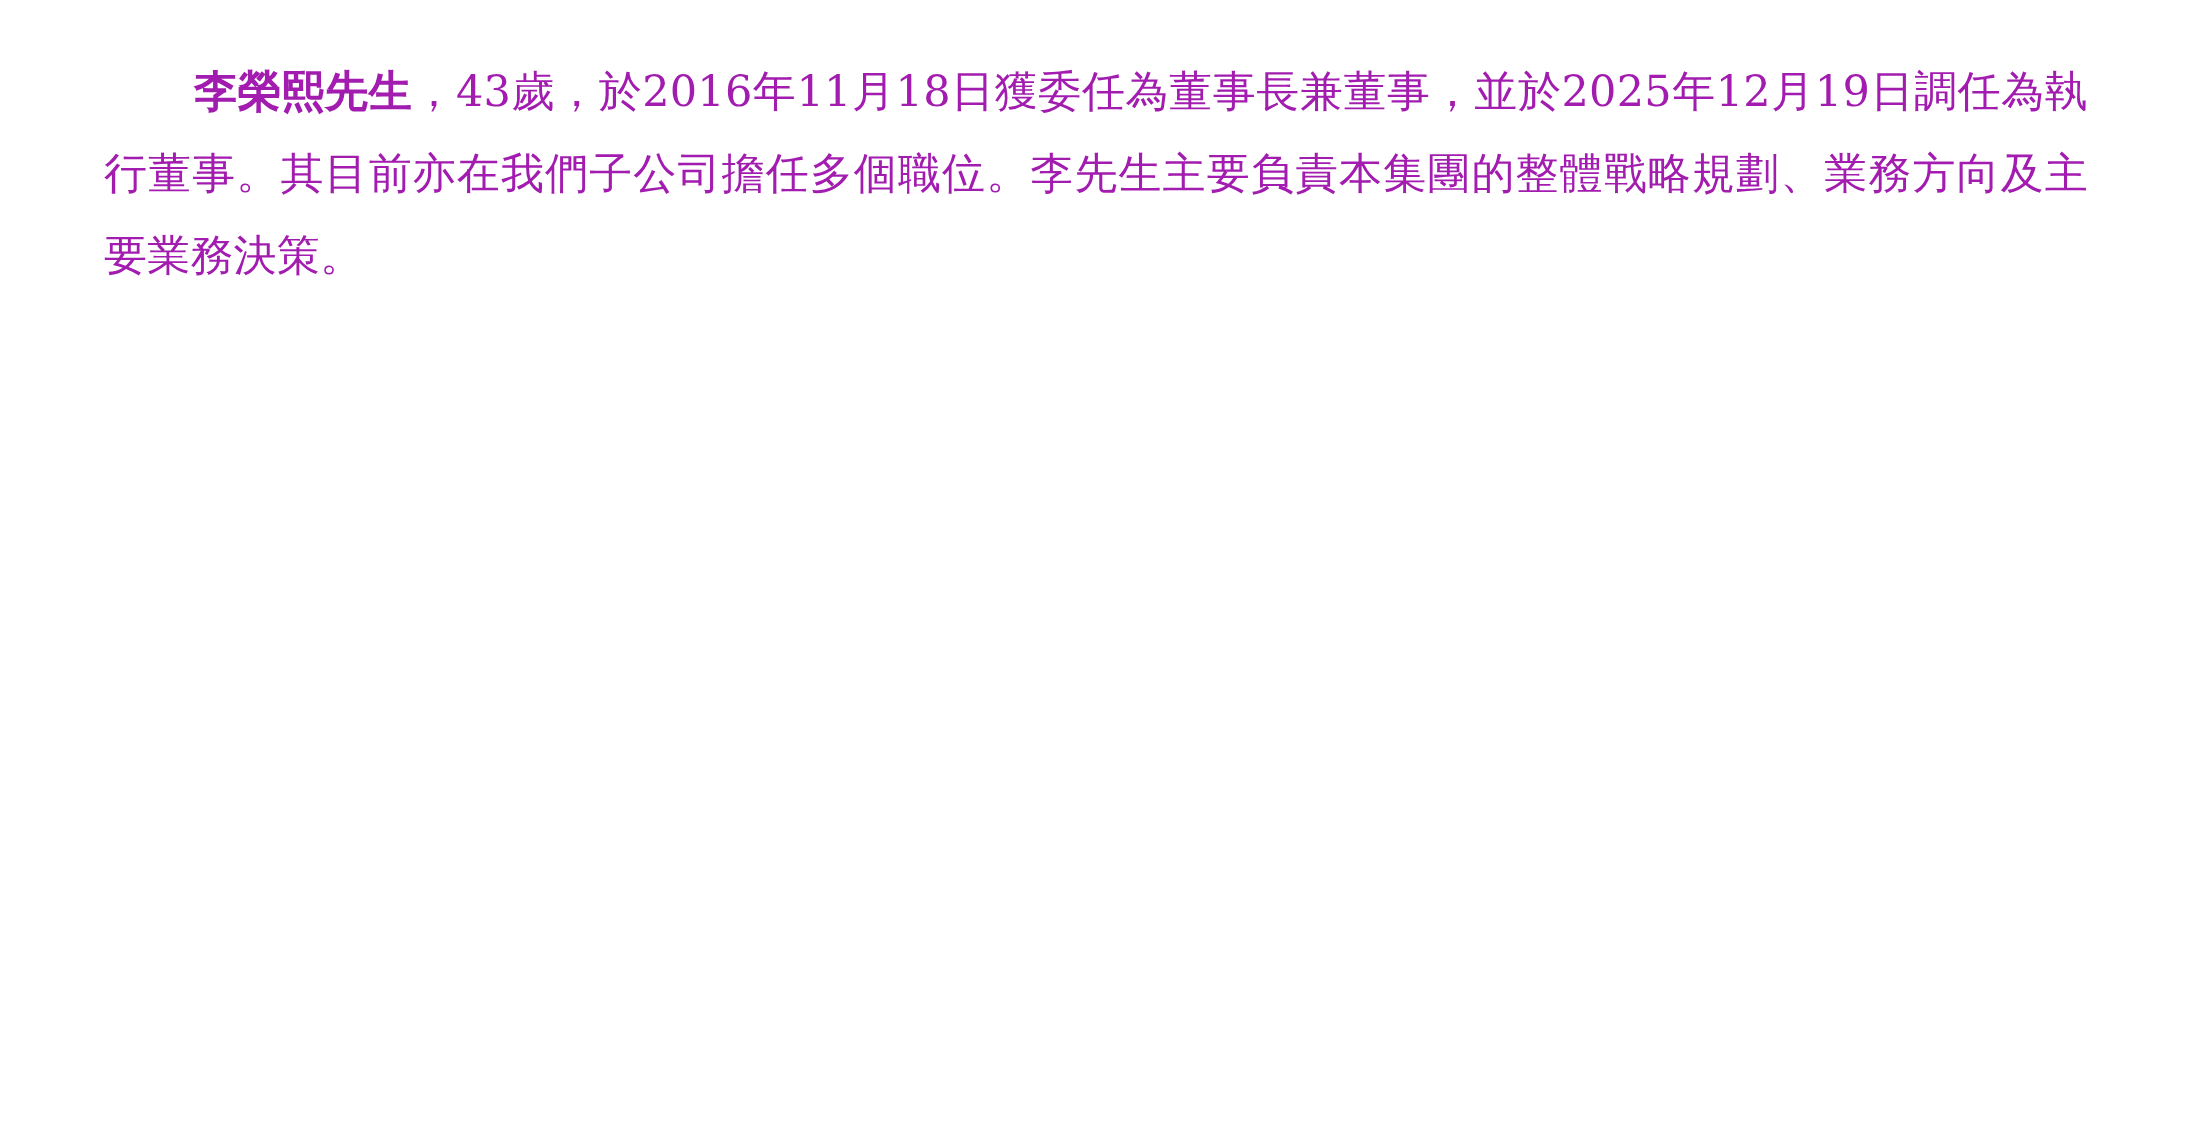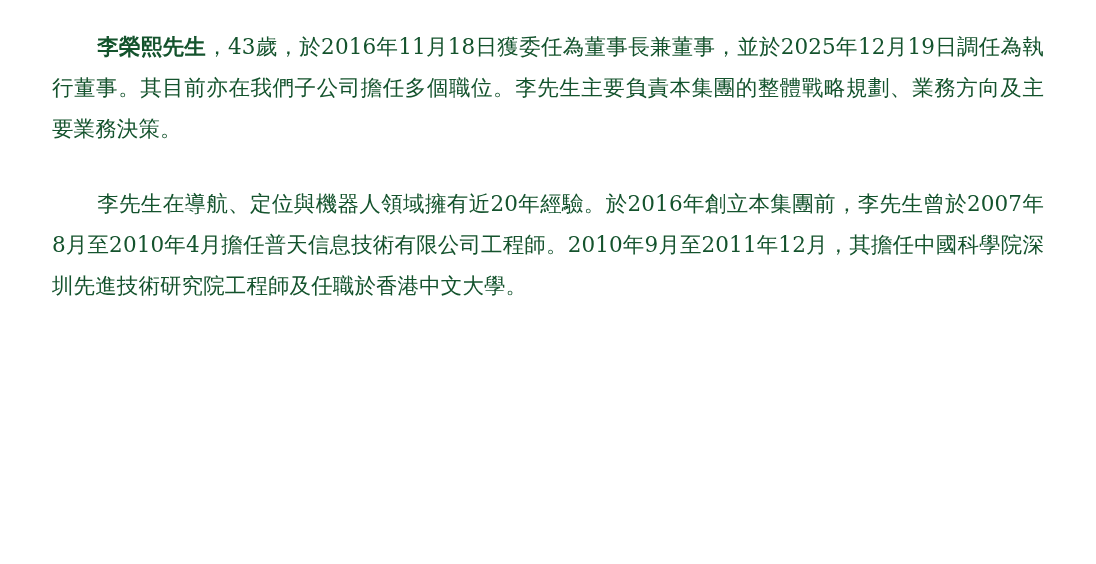--- a/index.html
+++ b/index.html
@@ -22,21 +22,21 @@
     background: #ffffff;
   }
   .para {
     font-size: 21.5px;
     line-height: 41px;
     text-align: justify;
     text-justify: inter-ideograph;
     text-indent: 2.1em;
     margin: 0 0 30px 0;
     letter-spacing: 0.1px;
-    color: #14532d;
+    color: #a21caf;
   }
   .para:last-child {
     margin-bottom: 0;
   }
   .para.p1 {
     margin-bottom: 34px;
   }
   .para.p2 {
     margin-bottom: 34px;
   }
@@ -44,16 +44,15 @@
     font-weight: 700;
   }
 </style>
 </head>
 <body>
 
 <div class="page">
 
   <p class="para p1"><span class="nm">李榮熙先生</span><span>，43歲，於2016年11月18日獲委任為董事長兼董事，並於2025年12月19日調任為執行董事。其目前亦在我們子公司擔任多個職位。李先生主要負責本集團的整體戰略規劃、業務方向及主要業務決策。</span></p>
 
-  <p class="para p2">李先生在導航、定位與機器人領域擁有近20年經驗。於2016年創立本集團前，李先生曾於2007年8月至2010年4月擔任普天信息技術有限公司工程師。2010年9月至2011年12月，其擔任中國科學院深圳先進技術研究院工程師及任職於香港中文大學。</p>
 
 
 </div>
 
 </body></html>

